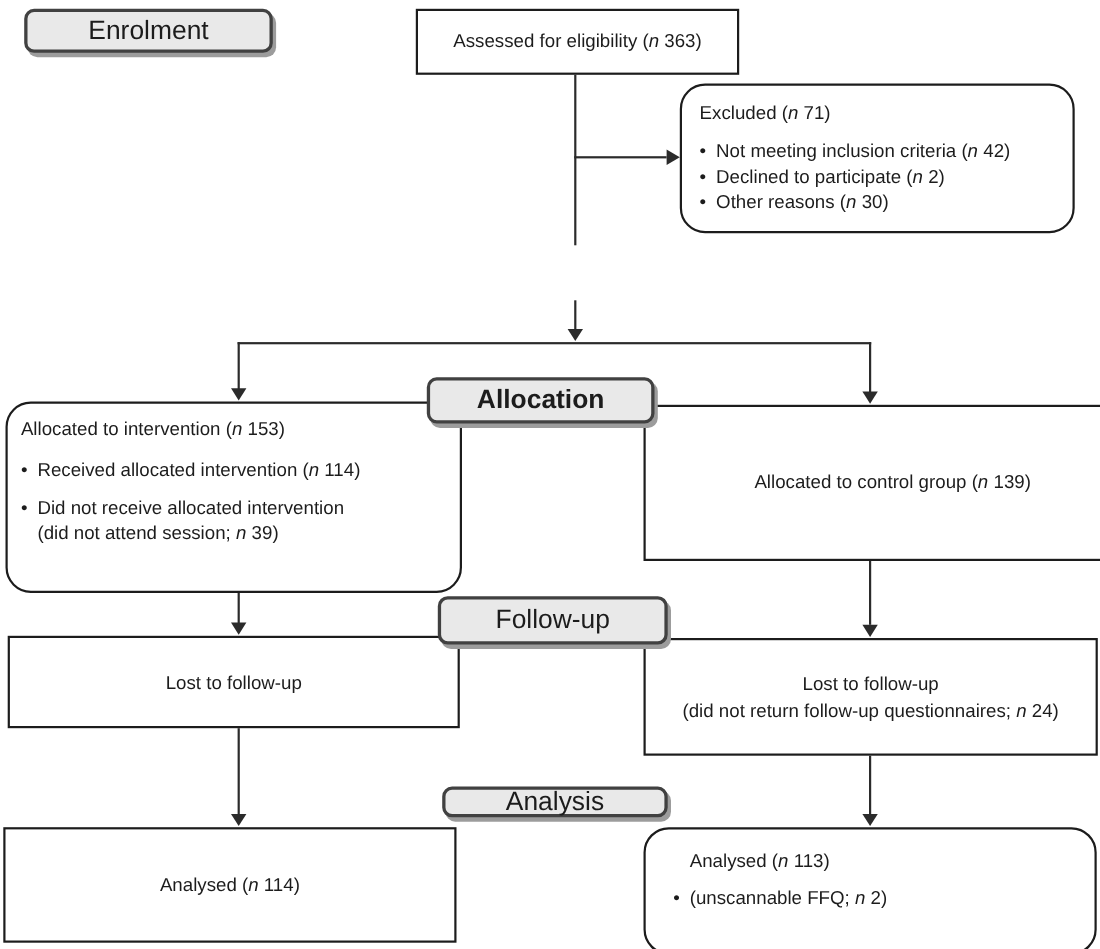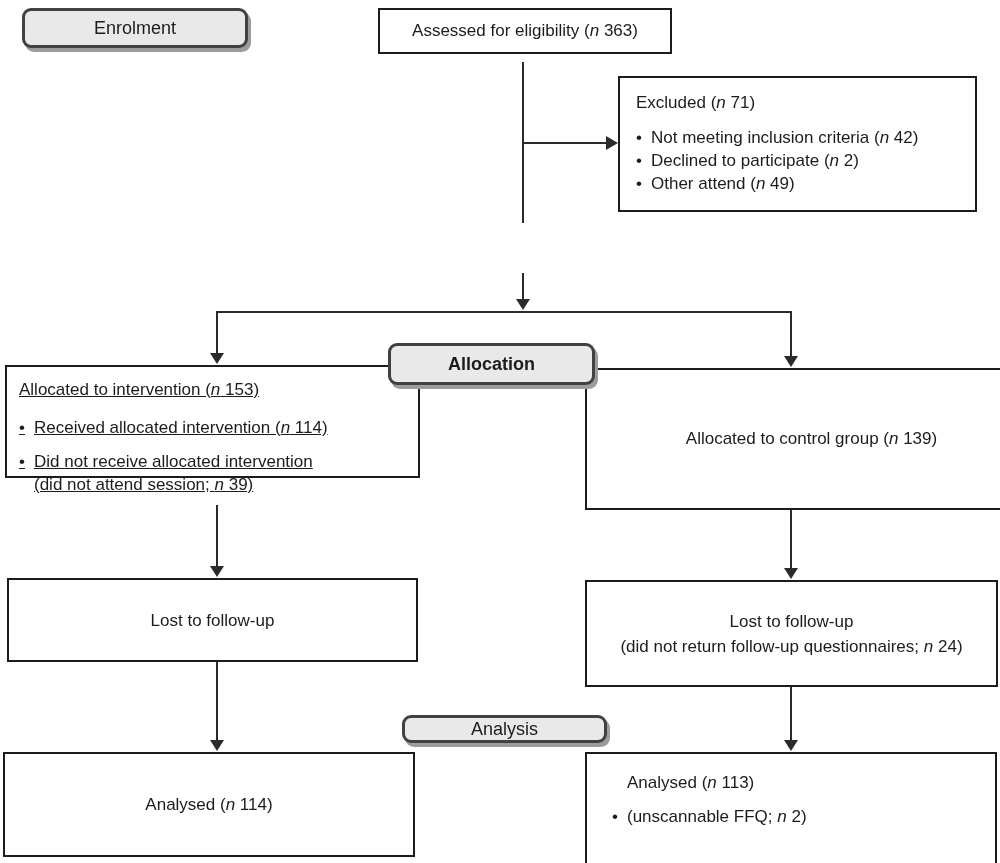--- a/index.html
+++ b/index.html
@@ -19,45 +19,45 @@
   }
   .box{
     position:absolute;background:#fff;border:2px solid var(--box-border);
     box-sizing:border-box;z-index:2;
   }
   .center{display:flex;flex-direction:column;align-items:center;justify-content:center;text-align:center;}
   .label{
     position:absolute;background:var(--label-fill);border:3px solid var(--label-border);
     border-radius:9px;box-shadow:3px 4px 0 0 var(--label-shadow);
     display:flex;align-items:center;justify-content:center;text-align:center;
-    box-sizing:border-box;z-index:3;font-size:18px;
+    box-sizing:border-box;z-index:3;font-size:24px;
   }
   .vline,.hline{position:absolute;background:var(--line);z-index:1;}
   .arrow-down{position:absolute;width:0;height:0;border-left:7px solid transparent;
     border-right:7px solid transparent;border-top:11px solid var(--line);z-index:1;}
   .arrow-right{position:absolute;width:0;height:0;border-top:7px solid transparent;
     border-bottom:7px solid transparent;border-left:12px solid var(--line);z-index:1;}
   .n{font-style:italic;}
   .brow{display:flex;}
   .bchar{flex:none;width:15px;}
-  .lh23{line-height:23px;}
+  .lh23{line-height:23px;border-radius:23px;}
   .lh25{line-height:25px;}
 
   
   #enrolment-label{left:22px;top:8px;width:226px;height:40px;}
   #allocation-label{left:388px;top:343px;width:207px;height:42px;font-weight:bold;}
   #followup-label{left:398px;top:542px;width:209px;height:44px;}
   #analysis-label{left:402px;top:715px;width:205px;height:28px;}
 
   
-  #assessed-box{left:378px;top:8px;width:294px;height:46px;}
+  #assessed-box{left:378px;top:8px;width:294px;height:60px;}
   #excluded-box{left:618px;top:76px;width:359px;height:136px;padding:13px 6px 8px 16px;}
   #excluded-box .title{margin-bottom:12px;}
   #randomised-box{left:412px;top:223px;width:233px;height:50px;}
-  #intervention-box{left:5px;top:365px;width:415px;height:113px;padding:11px 6px 8px 12px;text-decoration:underline;}
+  #intervention-box{left:5px;top:365px;width:415px;height:174px;padding:11px 6px 8px 12px;}
   #intervention-box .title{margin-bottom:15px;}
   #intervention-box .brow.first{margin-bottom:11px;}
   #control-box{left:585px;top:368px;width:453px;height:142px;}
   #lost-left-box{left:7px;top:578px;width:411px;height:84px;}
   #lost-right-box{left:585px;top:580px;width:413px;height:107px;}
   #analysed-left-box{left:3px;top:752px;width:412px;height:105px;}
   #analysed-right-box{left:585px;top:752px;width:412px;height:116px;padding:17px 6px 8px 25px;}
   #analysed-right-box .title{margin-left:15px;margin-bottom:11px;}
 
   
@@ -103,41 +103,44 @@
   <div class="arrow-down" id="a-anal-left"></div>
   <div class="vline" id="l-lost-anal-right"></div>
   <div class="arrow-down" id="a-anal-right"></div>
 
   <div class="label" id="enrolment-label">
     <span>Enrolment</span>
   </div>
   <div class="label" id="allocation-label">
     <span>Allocation</span>
   </div>
+  <div class="label" id="followup-label">
+    <span>Follow-up</span>
+  </div>
   <div class="label" id="analysis-label">
     <span>Analysis</span>
   </div>
 
   <div class="box center" id="assessed-box">
     <span><span>Assessed for eligibility (</span><span class="n">n</span><span> 363)</span></span>
   </div>
 
   <div class="box lh23" id="excluded-box">
     <div class="title"><span>Excluded (</span><span class="n">n</span><span> 71)</span></div>
     <div class="brow">
       <span class="bchar">•</span>
       <div><span>Not meeting inclusion criteria (</span><span class="n">n</span><span> 42)</span></div>
     </div>
     <div class="brow">
       <span class="bchar">•</span>
       <div><span>Declined to participate (</span><span class="n">n</span><span> 2)</span></div>
     </div>
     <div class="brow">
       <span class="bchar">•</span>
-      <div><span>Other attend (</span><span class="n">n</span><span> 49)</span></div>
+      <div><span>Other reasons (</span><span class="n">n</span><span> 30)</span></div>
     </div>
   </div>
 
 
   <div class="box lh23" id="intervention-box">
     <div class="title"><span>Allocated to intervention (</span><span class="n">n</span><span> 153)</span></div>
     <div class="brow first">
       <span class="bchar">•</span>
       <div><span>Received allocated intervention (</span><span class="n">n</span><span> 114)</span></div>
     </div>

